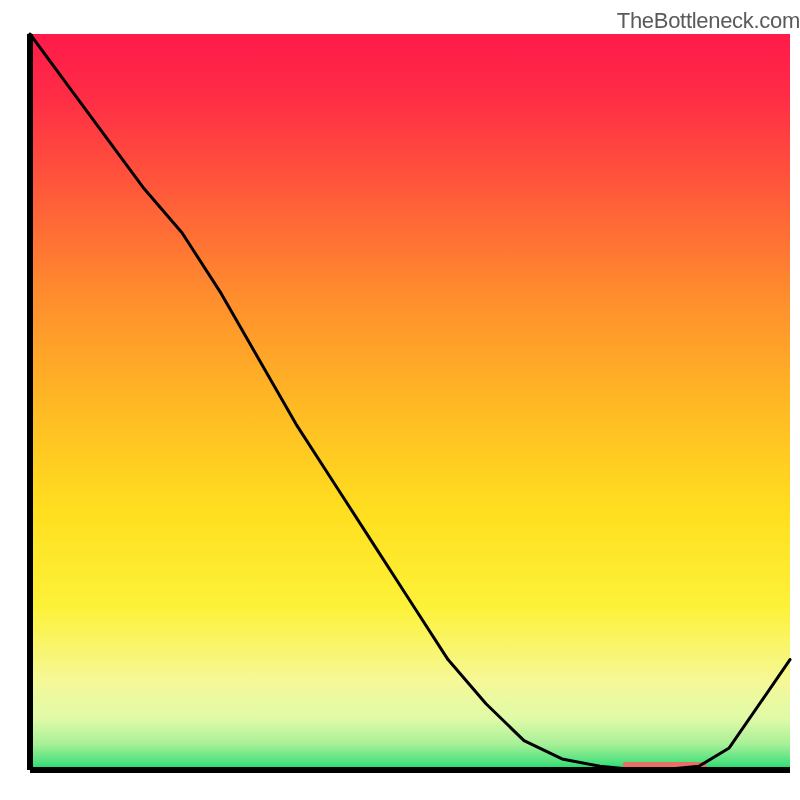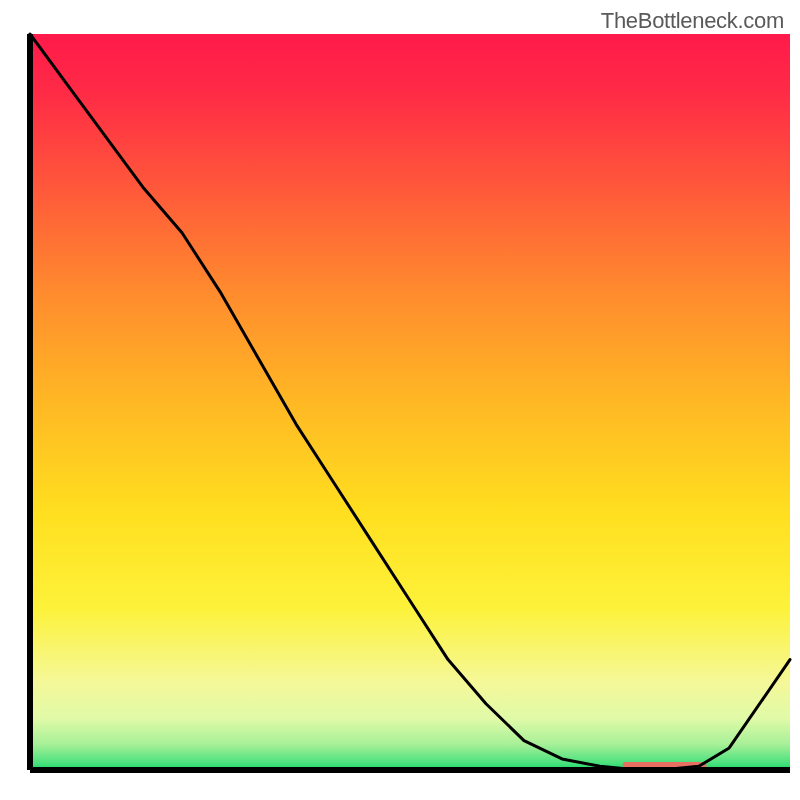--- a/index.html
+++ b/index.html
@@ -11,21 +11,21 @@
     font-family: Arial, Helvetica, sans-serif;
   }
   .container {
     position: relative;
     width: 800px;
     height: 800px;
   }
   .watermark {
     position: absolute;
     top: 8px;
-    right: 16px;
+    right: 0;
     font-size: 22px;
     color: #5a5a5a;
     font-weight: 500;
     letter-spacing: -0.3px;
   }
   svg.chart {
     position: absolute;
     left: 0;
     top: 0;
   }

